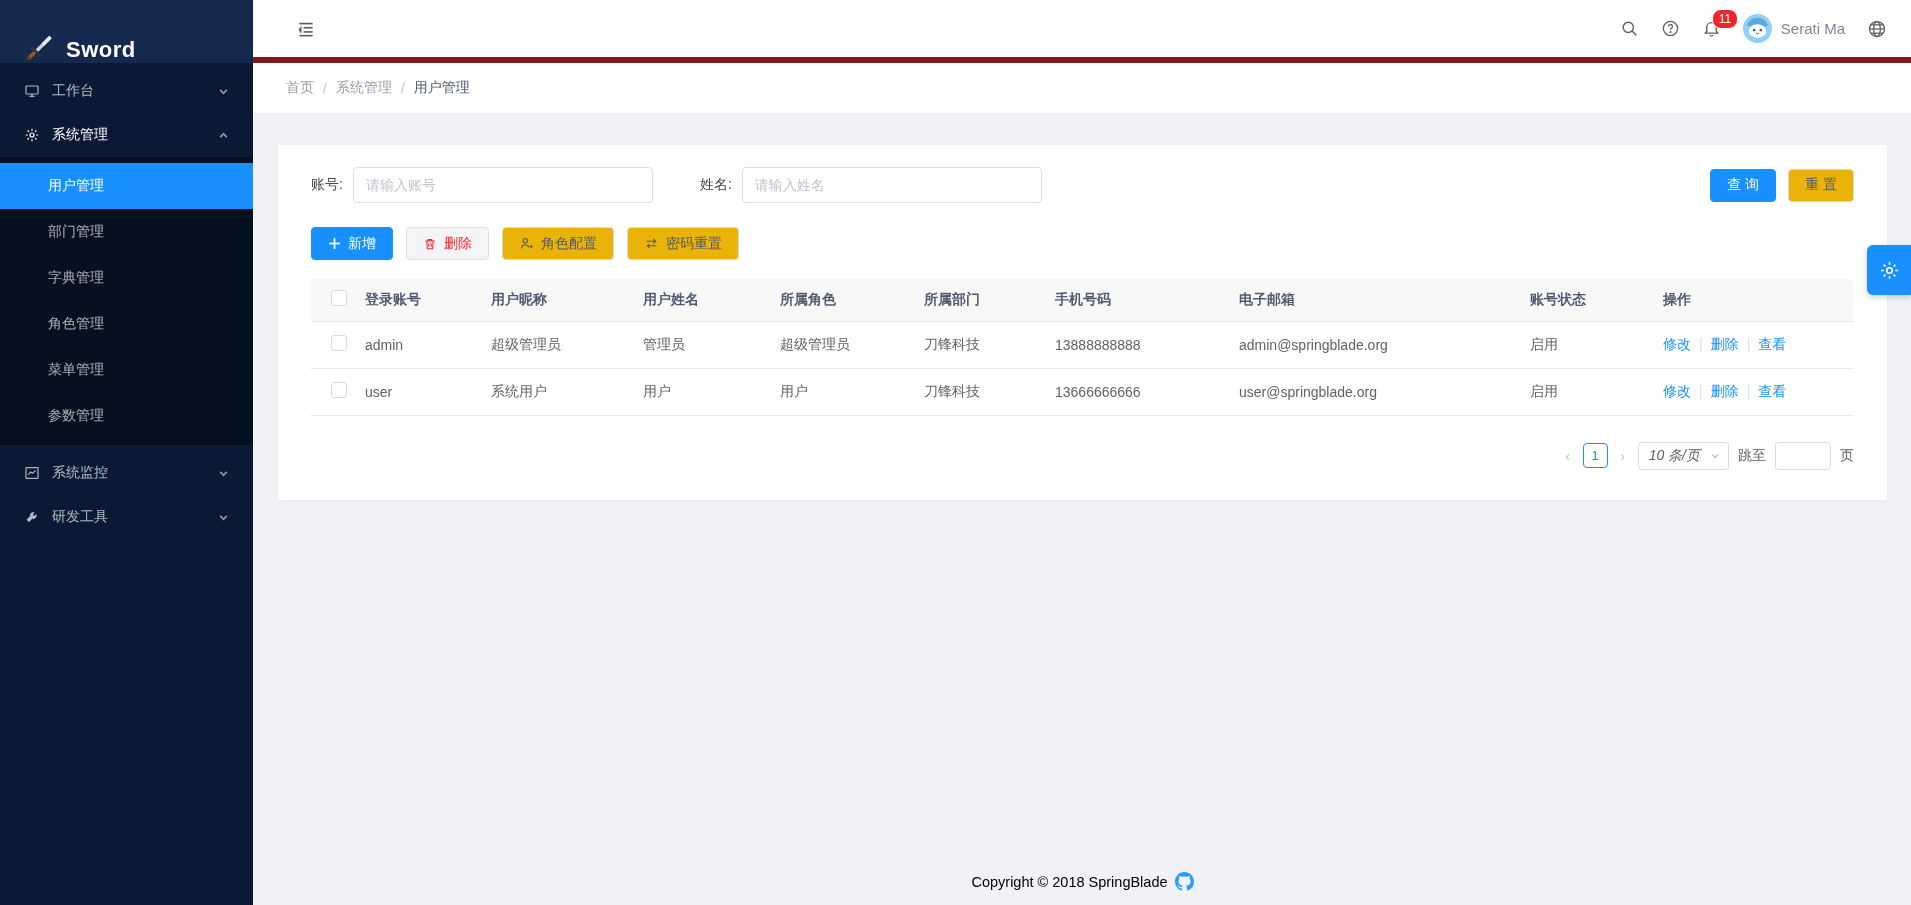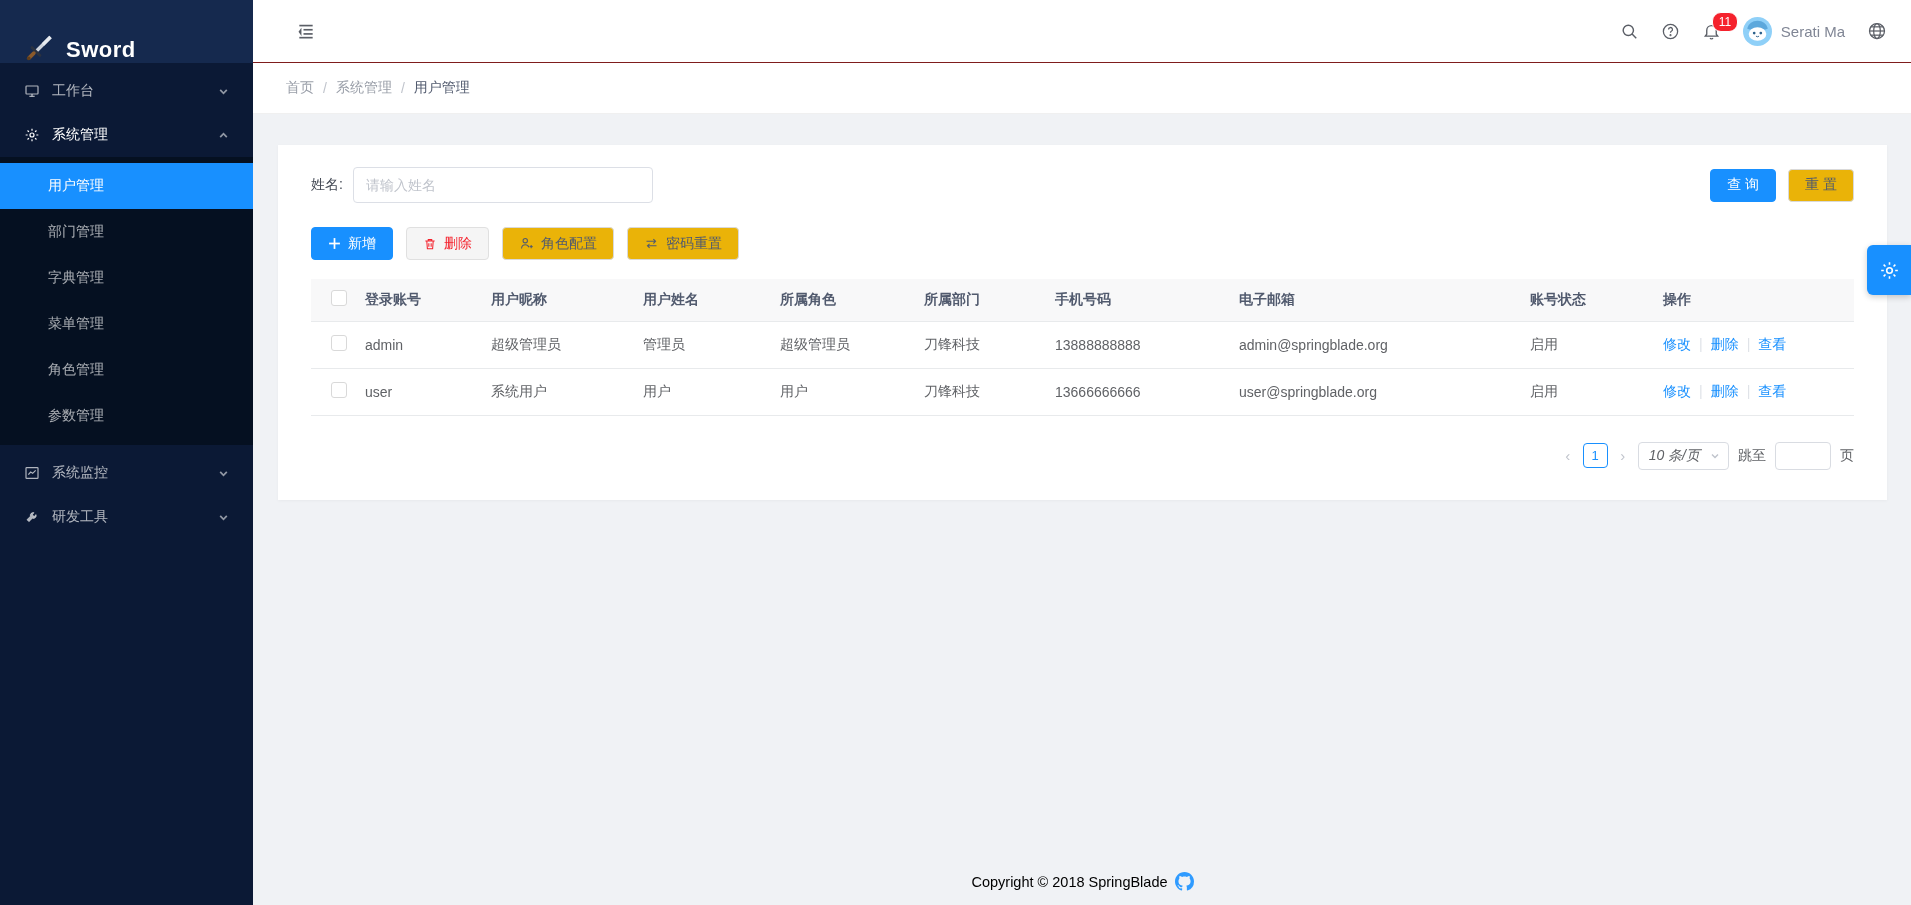--- a/index.html
+++ b/index.html
@@ -28,21 +28,21 @@
     height:46px; display:flex; align-items:center; padding-left:48px;
     color:rgba(255,255,255,.65); cursor:pointer;
   }
   .sub-item.active { background:#1890ff; color:#ffffff; }
 
   
   .main { flex:1; display:flex; flex-direction:column; height:100%; min-width:0; }
 
   .topbar {
     height:63px; background:#ffffff; display:flex; align-items:center;
-    padding:0 24px 0 43px; border-bottom:1px solid #7f1d1d; flex-shrink:0;
+    padding:0 24px 0 43px; border-bottom:6px solid #7f1d1d; flex-shrink:0;
   }
   .collapse-btn { cursor:pointer; color:#5a5e66; }
   .topbar-right { margin-left:auto; display:flex; align-items:center; gap:22px; color:#5a5e66; }
   .icon-btn { cursor:pointer; position:relative; display:flex; align-items:center; }
   .badge {
     position:absolute; top:-10px; left:10px; background:#f5222d; color:#fff;
     font-size:12px; line-height:1; padding:3px 6px; border-radius:9px; border:1px solid #fff;
   }
   .avatar-wrap { display:flex; align-items:center; gap:9px; cursor:pointer; }
   .user-name { color:#808695; font-size:15px; }
@@ -167,22 +167,22 @@
       <span class="nav-label">系统管理</span>
       <svg class="chev" width="11" height="11" viewBox="0 0 10 10" fill="none" stroke="currentColor" stroke-width="1.6">
           <path d="M2 6.5 L5 3.4 L8 6.5"></path>
         </svg>
     </div>
 
     <div class="submenu">
       <div class="sub-item active">用户管理</div>
       <div class="sub-item">部门管理</div>
       <div class="sub-item">字典管理</div>
+      <div class="sub-item">角色管理</div>
       <div class="sub-item">菜单管理</div>
-      <div class="sub-item">角色管理</div>
       <div class="sub-item">参数管理</div>
     </div>
 
     <div class="nav-item" style="margin-top:6px;">
       <svg class="mi" width="16" height="16" viewBox="0 0 24 24" fill="none" stroke-width="1.8">
         <rect x="3" y="4" width="18" height="16" rx="1"></rect>
           <polyline points="6.5,14.5 10,10.5 13,12.5 17.5,8"></polyline>
       </svg>
       <span class="nav-label">系统监控</span>
       <svg class="chev" width="11" height="11" viewBox="0 0 10 10" fill="none" stroke="currentColor" stroke-width="1.6">
@@ -266,20 +266,24 @@
     <span class="crumb-sep">/</span>
     <span class="crumb">系统管理</span>
     <span class="crumb-sep">/</span>
     <span class="crumb current">用户管理</span>
   </div>
 
   <div class="content">
     <div class="card">
 
       <div class="search-form">
+        <div class="form-group">
+          <span class="form-label">账号:</span>
+          <input class="form-input" placeholder="请输入账号" style="">
+        </div>
         <div class="form-group">
           <span class="form-label">姓名:</span>
           <input class="form-input" placeholder="请输入姓名" style="">
         </div>
         <div class="form-actions">
           <button class="btn btn-primary">查 询</button>
           <button class="btn btn-default">重 置</button>
         </div>
       </div>
 

